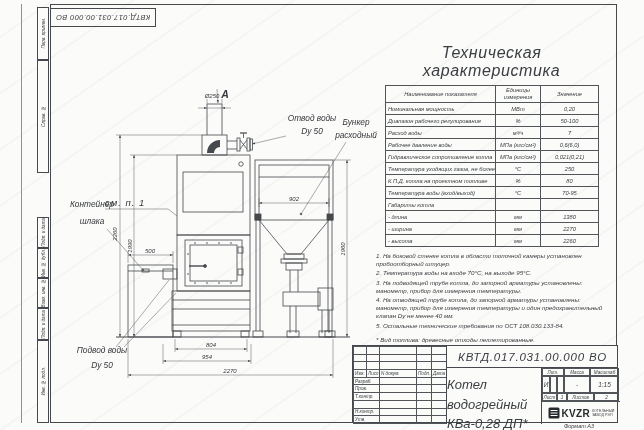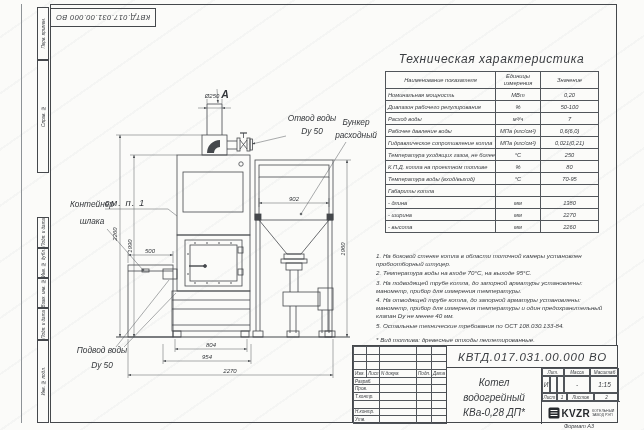--- a/index.html
+++ b/index.html
@@ -9,37 +9,37 @@
      background:repeating-linear-gradient(-35deg,rgba(140,150,160,0.06) 0 2px,transparent 2px 46px);
      pointer-events:none;}
   .frame{position:absolute;left:50px;top:4px;width:567px;height:419px;border:1.2px solid #45484c;box-sizing:border-box;}
   .trim{position:absolute;left:21px;top:4px;height:419px;border-left:1px solid #8d9296;}
   .mcell{position:absolute;left:37px;width:12px;border:0.8px solid #45484c;box-sizing:border-box;
          display:flex;align-items:center;justify-content:center;background:#fbfbf9;}
   .mcell span{writing-mode:vertical-rl;transform:rotate(180deg);font-size:4.6px;white-space:nowrap;color:#3a3d41;}
   .stamp-top{position:absolute;left:50px;top:8px;width:106px;height:19px;border:1px solid #45484c;box-sizing:border-box;
          display:flex;align-items:center;justify-content:center;transform:rotate(180deg);font-size:7.5px;letter-spacing:0.4px;}
   .techblock{position:absolute;left:385px;top:44px;width:213px;}
-  .tech-title{text-align:center;font-size:12px;letter-spacing:0.6px;margin:8px 0 5px 0;font-weight:normal;}
+  .tech-title{text-align:center;font-size:16px;letter-spacing:0.6px;margin:0 0 5px 0;font-weight:normal;}
   table.tech{border-collapse:collapse;width:213px;table-layout:fixed;}
   table.tech td{border:0.8px solid #51555a;font-size:5.7px;padding:0 2px;height:11px;overflow:hidden;white-space:nowrap;}
   table.tech tr.hdr td{height:16px;text-align:center;white-space:pre-line;line-height:1.15;}
   td.c{text-align:center;}
   td.ind{padding-left:11px;}
   .notes{position:absolute;left:376px;top:252px;width:233px;font-size:6.2px;line-height:1.28;}
   .notes p{margin:0 0 1.5px 0;}
   .notes p.fuel{margin-top:7px;}
   .tb{position:absolute;left:352px;top:345px;width:266px;height:78px;border:1.2px solid #45484c;box-sizing:border-box;background:#fbfbf9;}
   .tb *{box-sizing:border-box;}
   table.tbl{border-collapse:collapse;position:absolute;left:0;top:0;width:93px;height:78px;table-layout:fixed;}
   table.tbl td{border:0.7px solid #51555a;font-size:4.6px;padding:0 1px;height:7px;overflow:hidden;white-space:nowrap;}
   .docbox{position:absolute;left:93px;top:0;width:172px;height:22px;border-bottom:0.9px solid #45484c;border-left:0.9px solid #45484c;
           display:flex;align-items:center;justify-content:center;font-size:11.5px;letter-spacing:0.8px;}
   .namebox{position:absolute;left:93px;top:22px;width:95px;height:56px;border-left:0.9px solid #45484c;
-          text-align:center;font-size:10px;line-height:1.5;padding-top:7px;}
+          text-align:left;font-size:13px;line-height:1.5;padding-top:7px;}
   .info{position:absolute;left:188px;top:22px;width:78px;height:56px;border-left:0.9px solid #45484c;}
   .icell{position:absolute;border:0.6px solid #51555a;display:flex;align-items:center;justify-content:center;font-size:4.6px;overflow:hidden;}
   .logo{position:absolute;left:0;top:33px;width:78px;height:23px;border-top:0.6px solid #51555a;
         display:flex;align-items:center;justify-content:center;gap:2px;font-style:normal;}
   .logo .kv{font-weight:bold;font-size:10px;letter-spacing:0.3px;color:#26292d;}
   .logo .sub{font-size:3.6px;line-height:1.15;color:#3a3d41;}
   .format{position:absolute;left:540px;top:423px;width:78px;text-align:center;font-size:5.5px;}
   svg text{font-family:"Liberation Sans",sans-serif;font-style:italic;fill:#34373b;}
 </style>
 </head>

